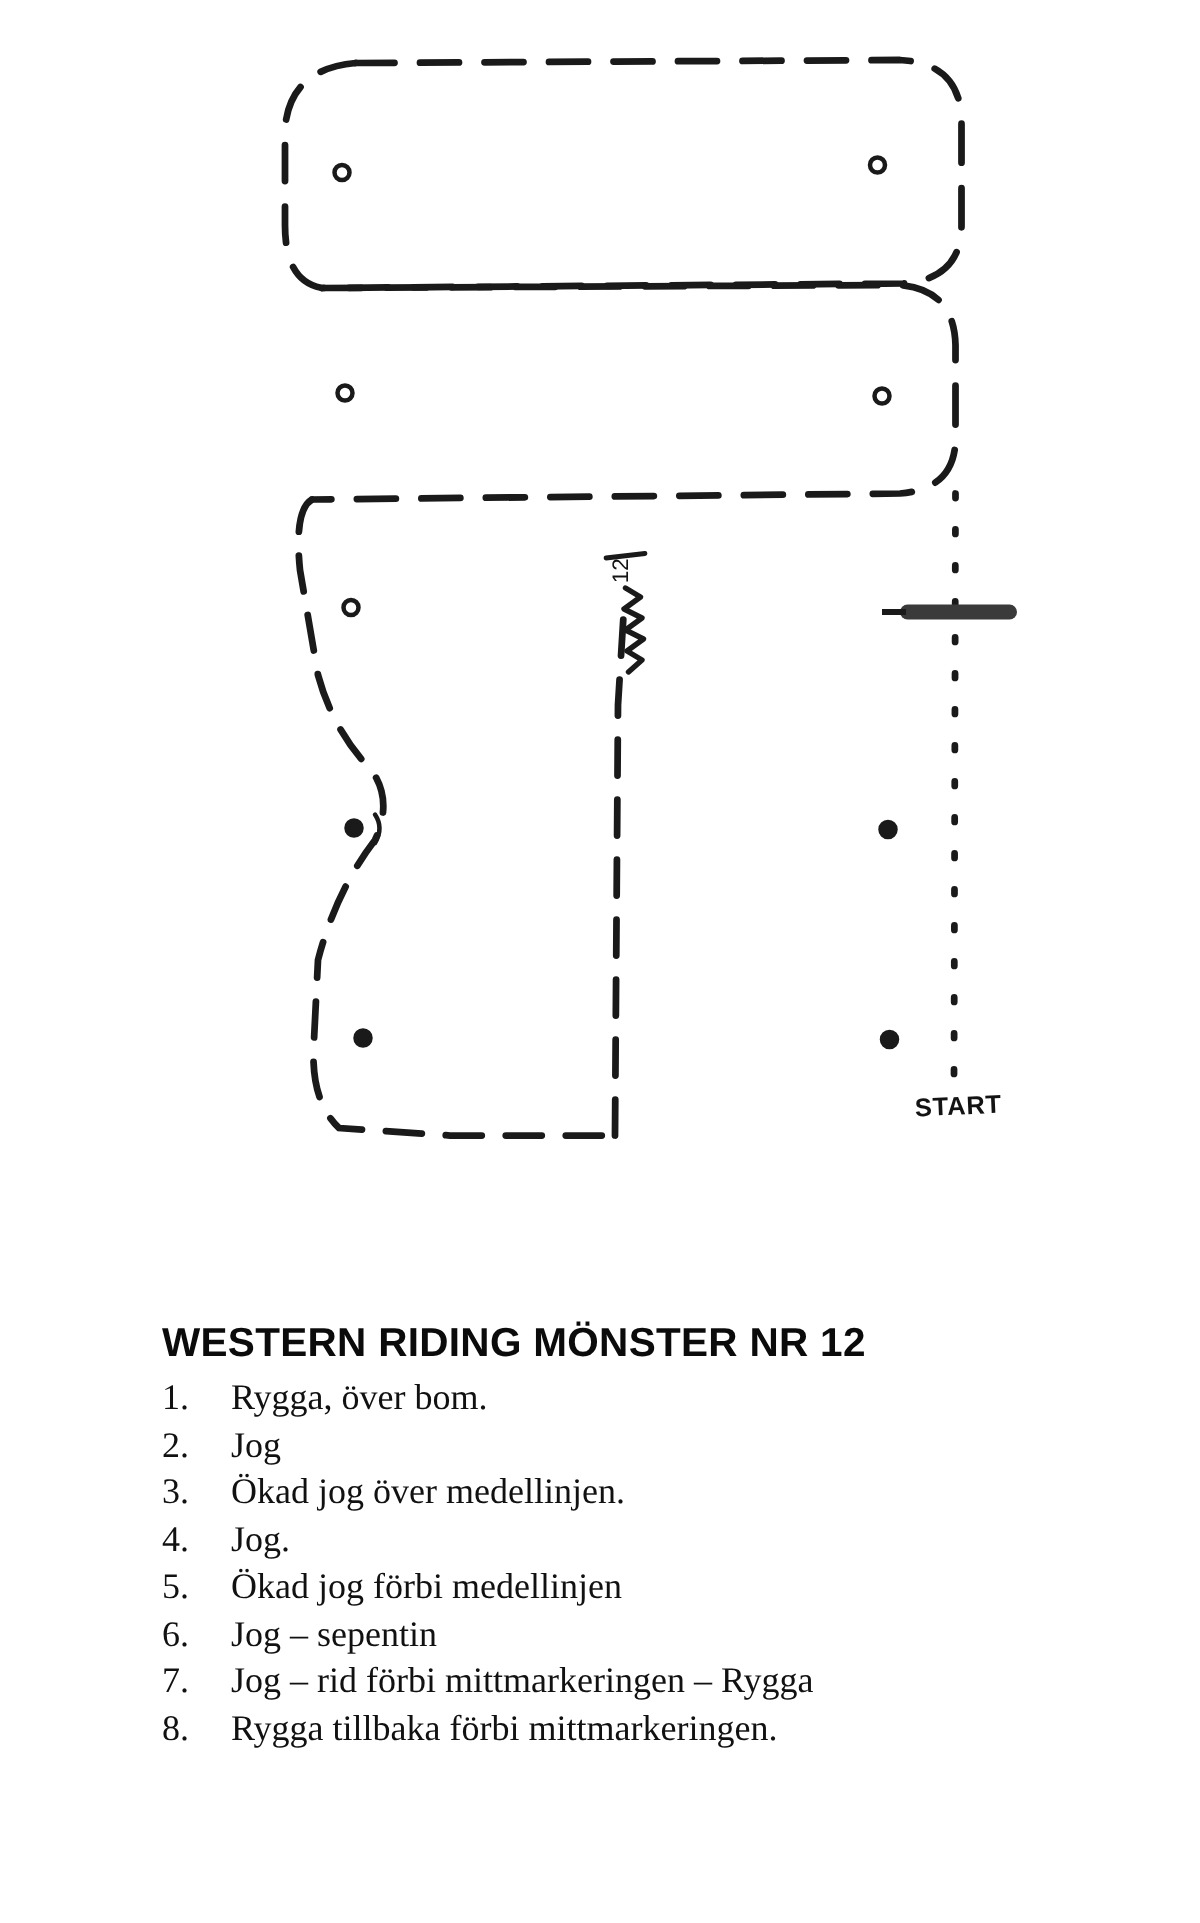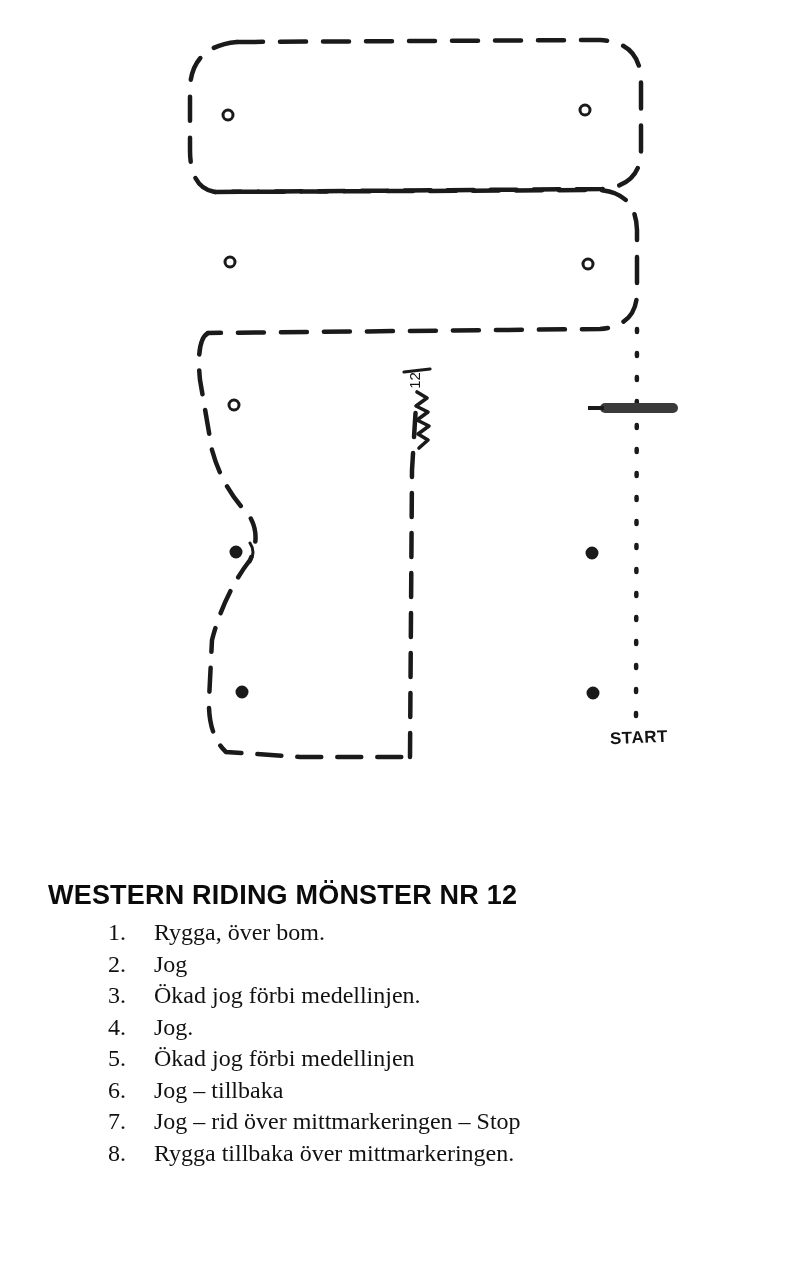--- a/index.html
+++ b/index.html
@@ -29,21 +29,21 @@
     position: absolute;
     left: 0;
     top: 880px;
     width: 800px;
   }
   #legend-title {
     font-family: "Liberation Sans", sans-serif;
     font-weight: bold;
     font-size: 27px;
     letter-spacing: 0.2px;
-    margin: 0 0 6px 48px;
+    margin: 0 0 6px 108px;
     color: #0b0b0b;
   }
   ol#steps {
     list-style: none;
     margin: 0;
     padding: 0 0 0 108px;
   }
   ol#steps li {
     font-family: "Liberation Serif", serif;
     font-size: 24px;
@@ -124,36 +124,36 @@
     <li>
       <span class="num">1.</span>
       <span class="txt">Rygga, över bom.</span>
     </li>
     <li>
       <span class="num">2.</span>
       <span class="txt">Jog</span>
     </li>
     <li>
       <span class="num">3.</span>
-      <span class="txt">Ökad jog förbi medellinjen.</span>
+      <span class="txt">Ökad jog över medellinjen.</span>
     </li>
     <li>
       <span class="num">4.</span>
       <span class="txt">Jog.</span>
     </li>
     <li>
       <span class="num">5.</span>
       <span class="txt">Ökad jog förbi medellinjen</span>
     </li>
     <li>
       <span class="num">6.</span>
-      <span class="txt">Jog – tillbaka</span>
+      <span class="txt">Jog – sepentin</span>
     </li>
     <li>
       <span class="num">7.</span>
-      <span class="txt">Jog – rid över mittmarkeringen – Stop</span>
+      <span class="txt">Jog – rid förbi mittmarkeringen – Rygga</span>
     </li>
     <li>
       <span class="num">8.</span>
-      <span class="txt">Rygga tillbaka över mittmarkeringen.</span>
+      <span class="txt">Rygga tillbaka förbi mittmarkeringen.</span>
     </li>
   </ol>
 </div>
 
 </body></html>

